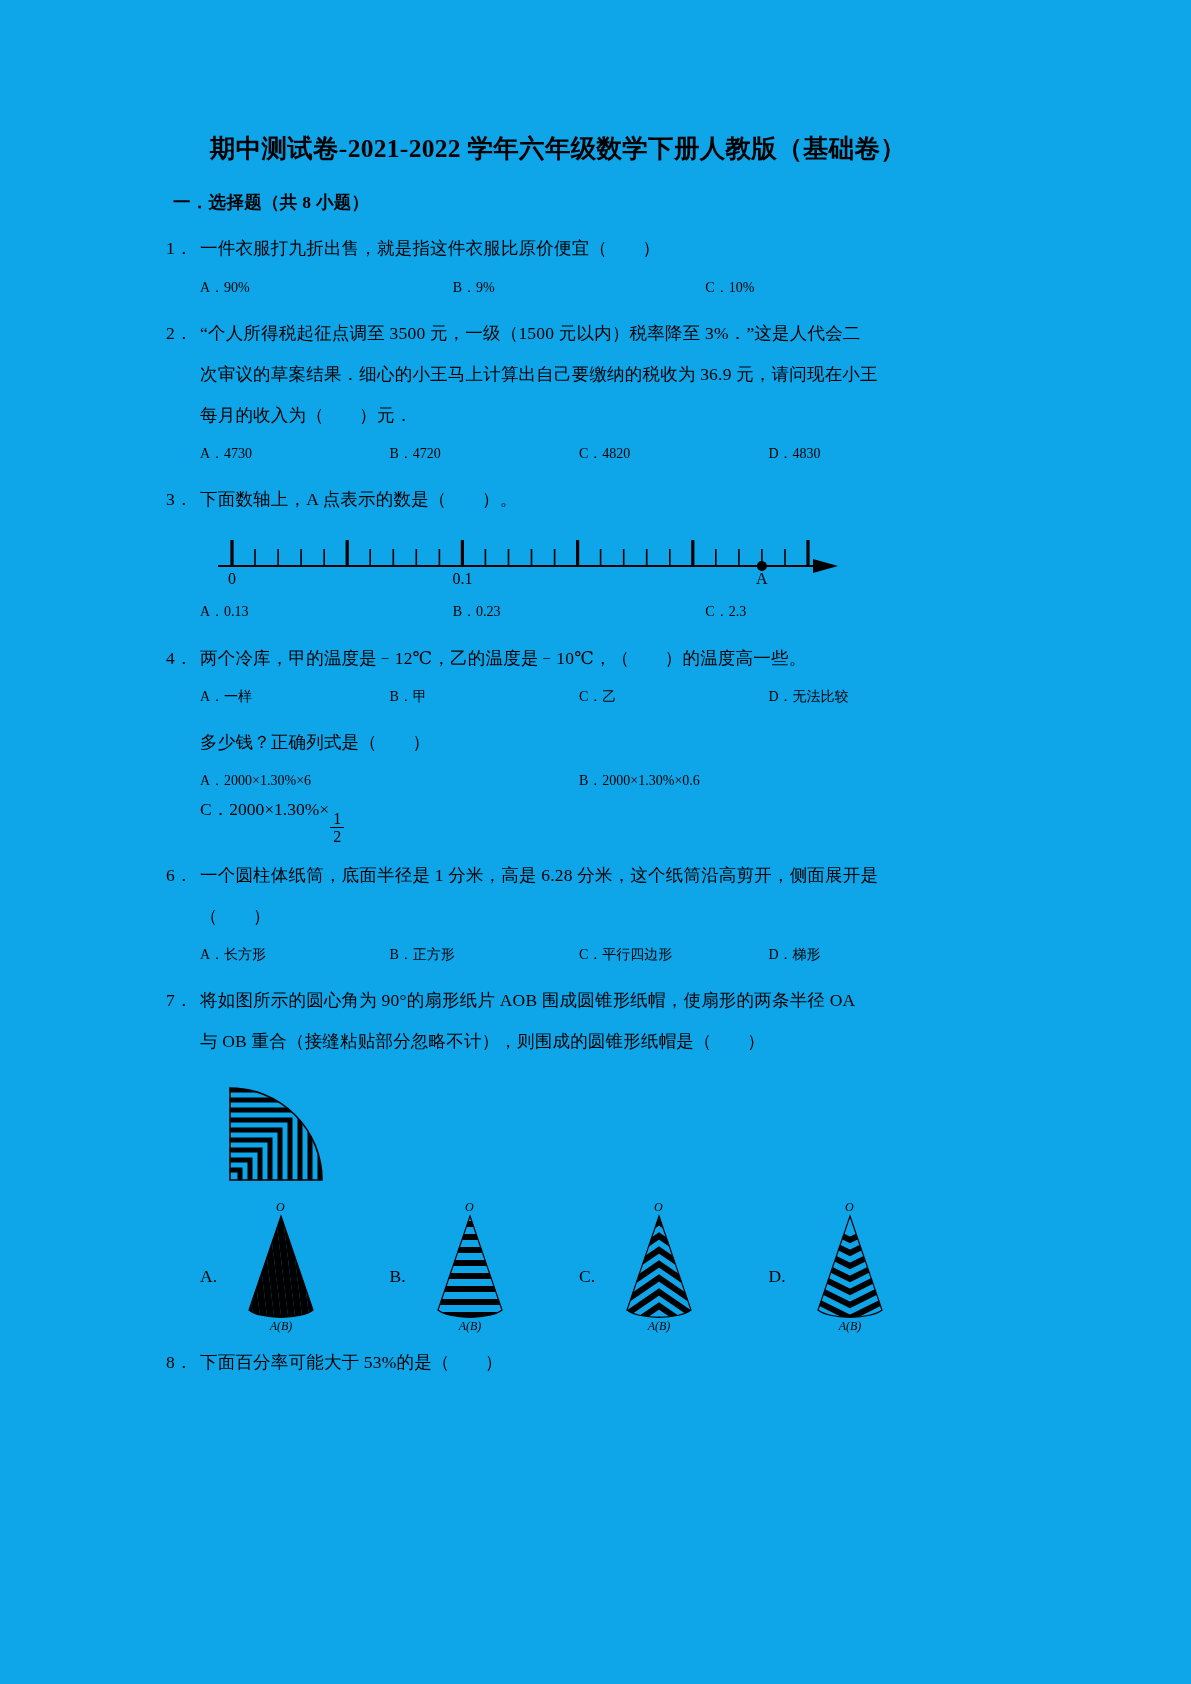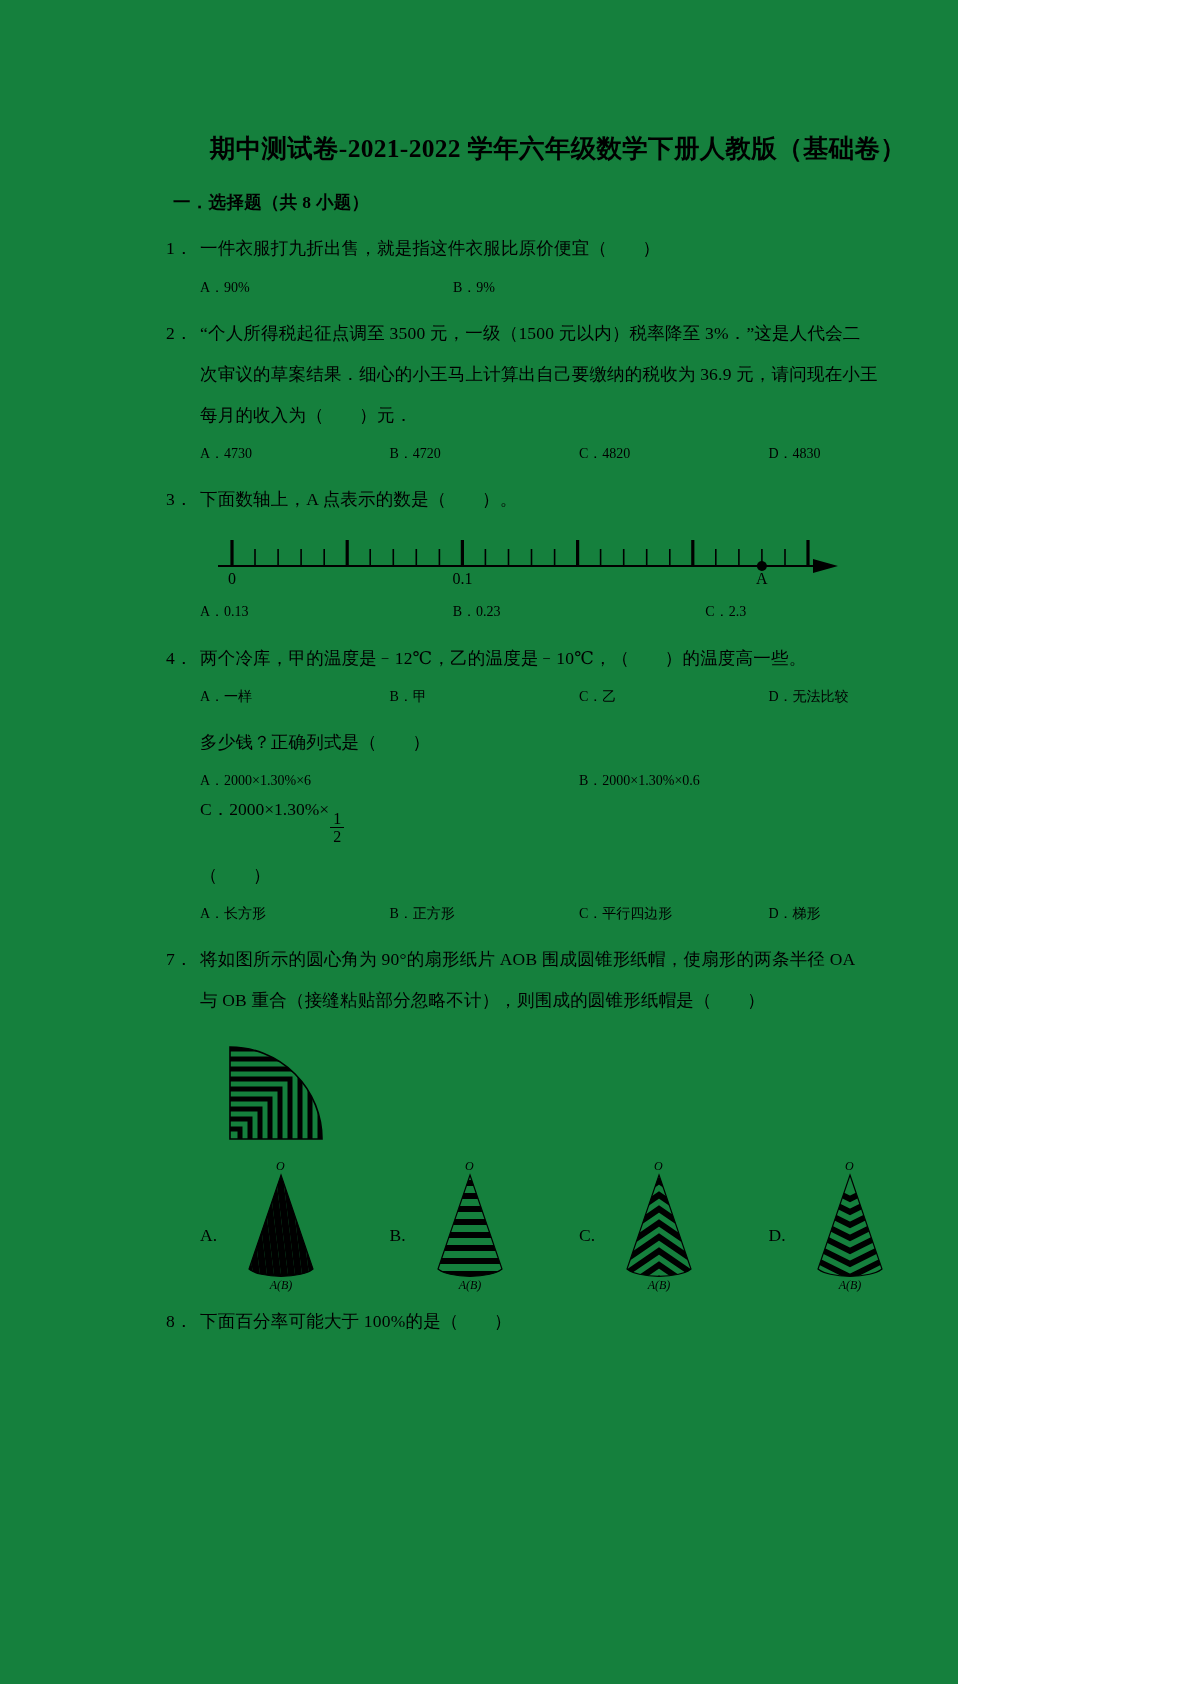--- a/index.html
+++ b/index.html
@@ -11,23 +11,23 @@
     width: 1191px;
     height: 1684px;
     font-family: "Liberation Serif", "DejaVu Serif", serif;
     color: #000000;
     position: relative;
     overflow: hidden;
   }
   .page {
     position: absolute;
     left: 0; top: 0;
-    width: 958px;
+    width: 1191px;
     height: 1684px;
-    background: #15803d;
+    background: #0ea5e9;
   }
   .content {
     position: absolute;
     left: 158px;
     top: 132px;
     width: 800px;
   }
 
   
   .doc-title {
@@ -144,20 +144,21 @@
 
     <div class="section-head">一．选择题（共 8 小题）</div>
 
     <div class="question">
       <div class="q-line first">
         <span class="q-num">1．</span><span>一件衣服打九折出售，就是指这件衣服比原价便宜（　　）</span>
       </div>
       <div class="options cols3">
         <div class="opt">A．90%</div>
         <div class="opt">B．9%</div>
+        <div class="opt">C．10%</div>
       </div>
     </div>
 
     <div class="question">
       <div class="q-line first">
         <span class="q-num">2．</span><span>“个人所得税起征点调至 3500 元，一级（1500 元以内）税率降至 3%．”这是人代会二</span>
       </div>
       <div class="q-line q-body-indent">
         <span>次审议的草案结果．细心的小王马上计算出自己要缴纳的税收为 36.9 元，请问现在小王</span>
       </div>
@@ -248,20 +249,23 @@
       </div>
       <div class="opt-stack">
         <span class="opt"><span>C．2000×1.30%×</span><span class="frac">
               <span class="num">1</span>
               <span class="den">2</span>
             </span></span>
       </div>
     </div>
 
     <div class="question">
+      <div class="q-line first">
+        <span class="q-num">6．</span><span>一个圆柱体纸筒，底面半径是 1 分米，高是 6.28 分米，这个纸筒沿高剪开，侧面展开是</span>
+      </div>
       <div class="q-line q-body-indent">
         <span>（　　）</span>
       </div>
       <div class="options cols4">
         <div class="opt">A．长方形</div>
         <div class="opt">B．正方形</div>
         <div class="opt">C．平行四边形</div>
         <div class="opt">D．梯形</div>
       </div>
     </div>
@@ -425,18 +429,18 @@
               <text class="cone-apex" x="55" y="13" font-size="12" font-style="italic" font-family="Liberation Serif, serif" fill="#000">O</text>
               <text class="cone-base" x="60" y="132" font-size="12" font-style="italic" text-anchor="middle" font-family="Liberation Serif, serif" fill="#000">A(B)</text>
             </svg>
           </span>
         </div>
       </div>
     </div>
 
     <div class="question">
       <div class="q-line first">
-        <span class="q-num">8．</span><span>下面百分率可能大于 100%的是（　　）</span>
+        <span class="q-num">8．</span><span>下面百分率可能大于 53%的是（　　）</span>
       </div>
     </div>
 
   </div>
 </div>
 
 </body></html>

